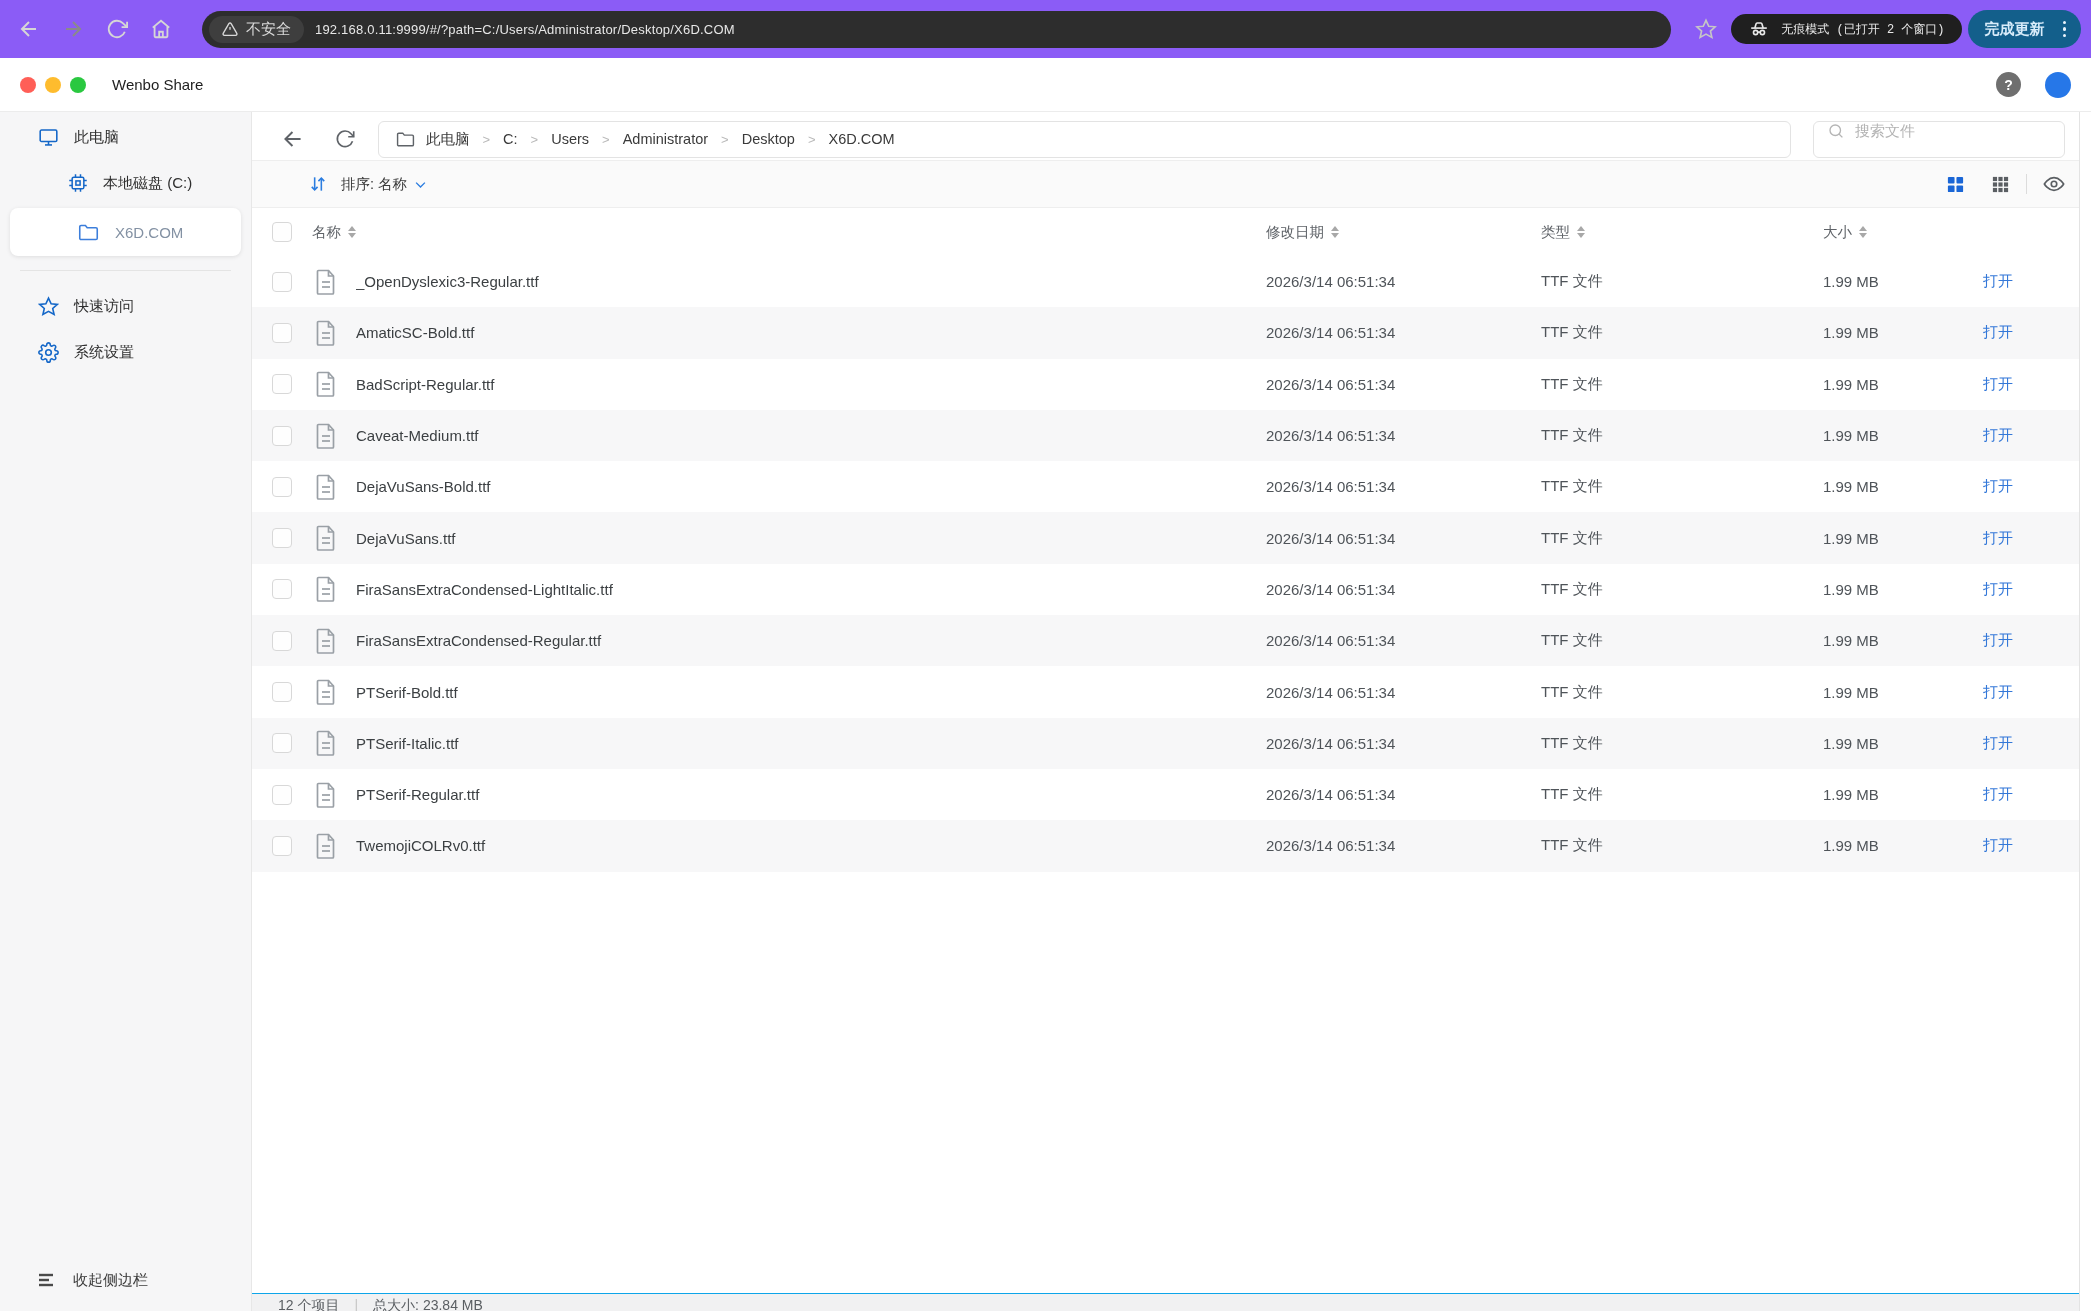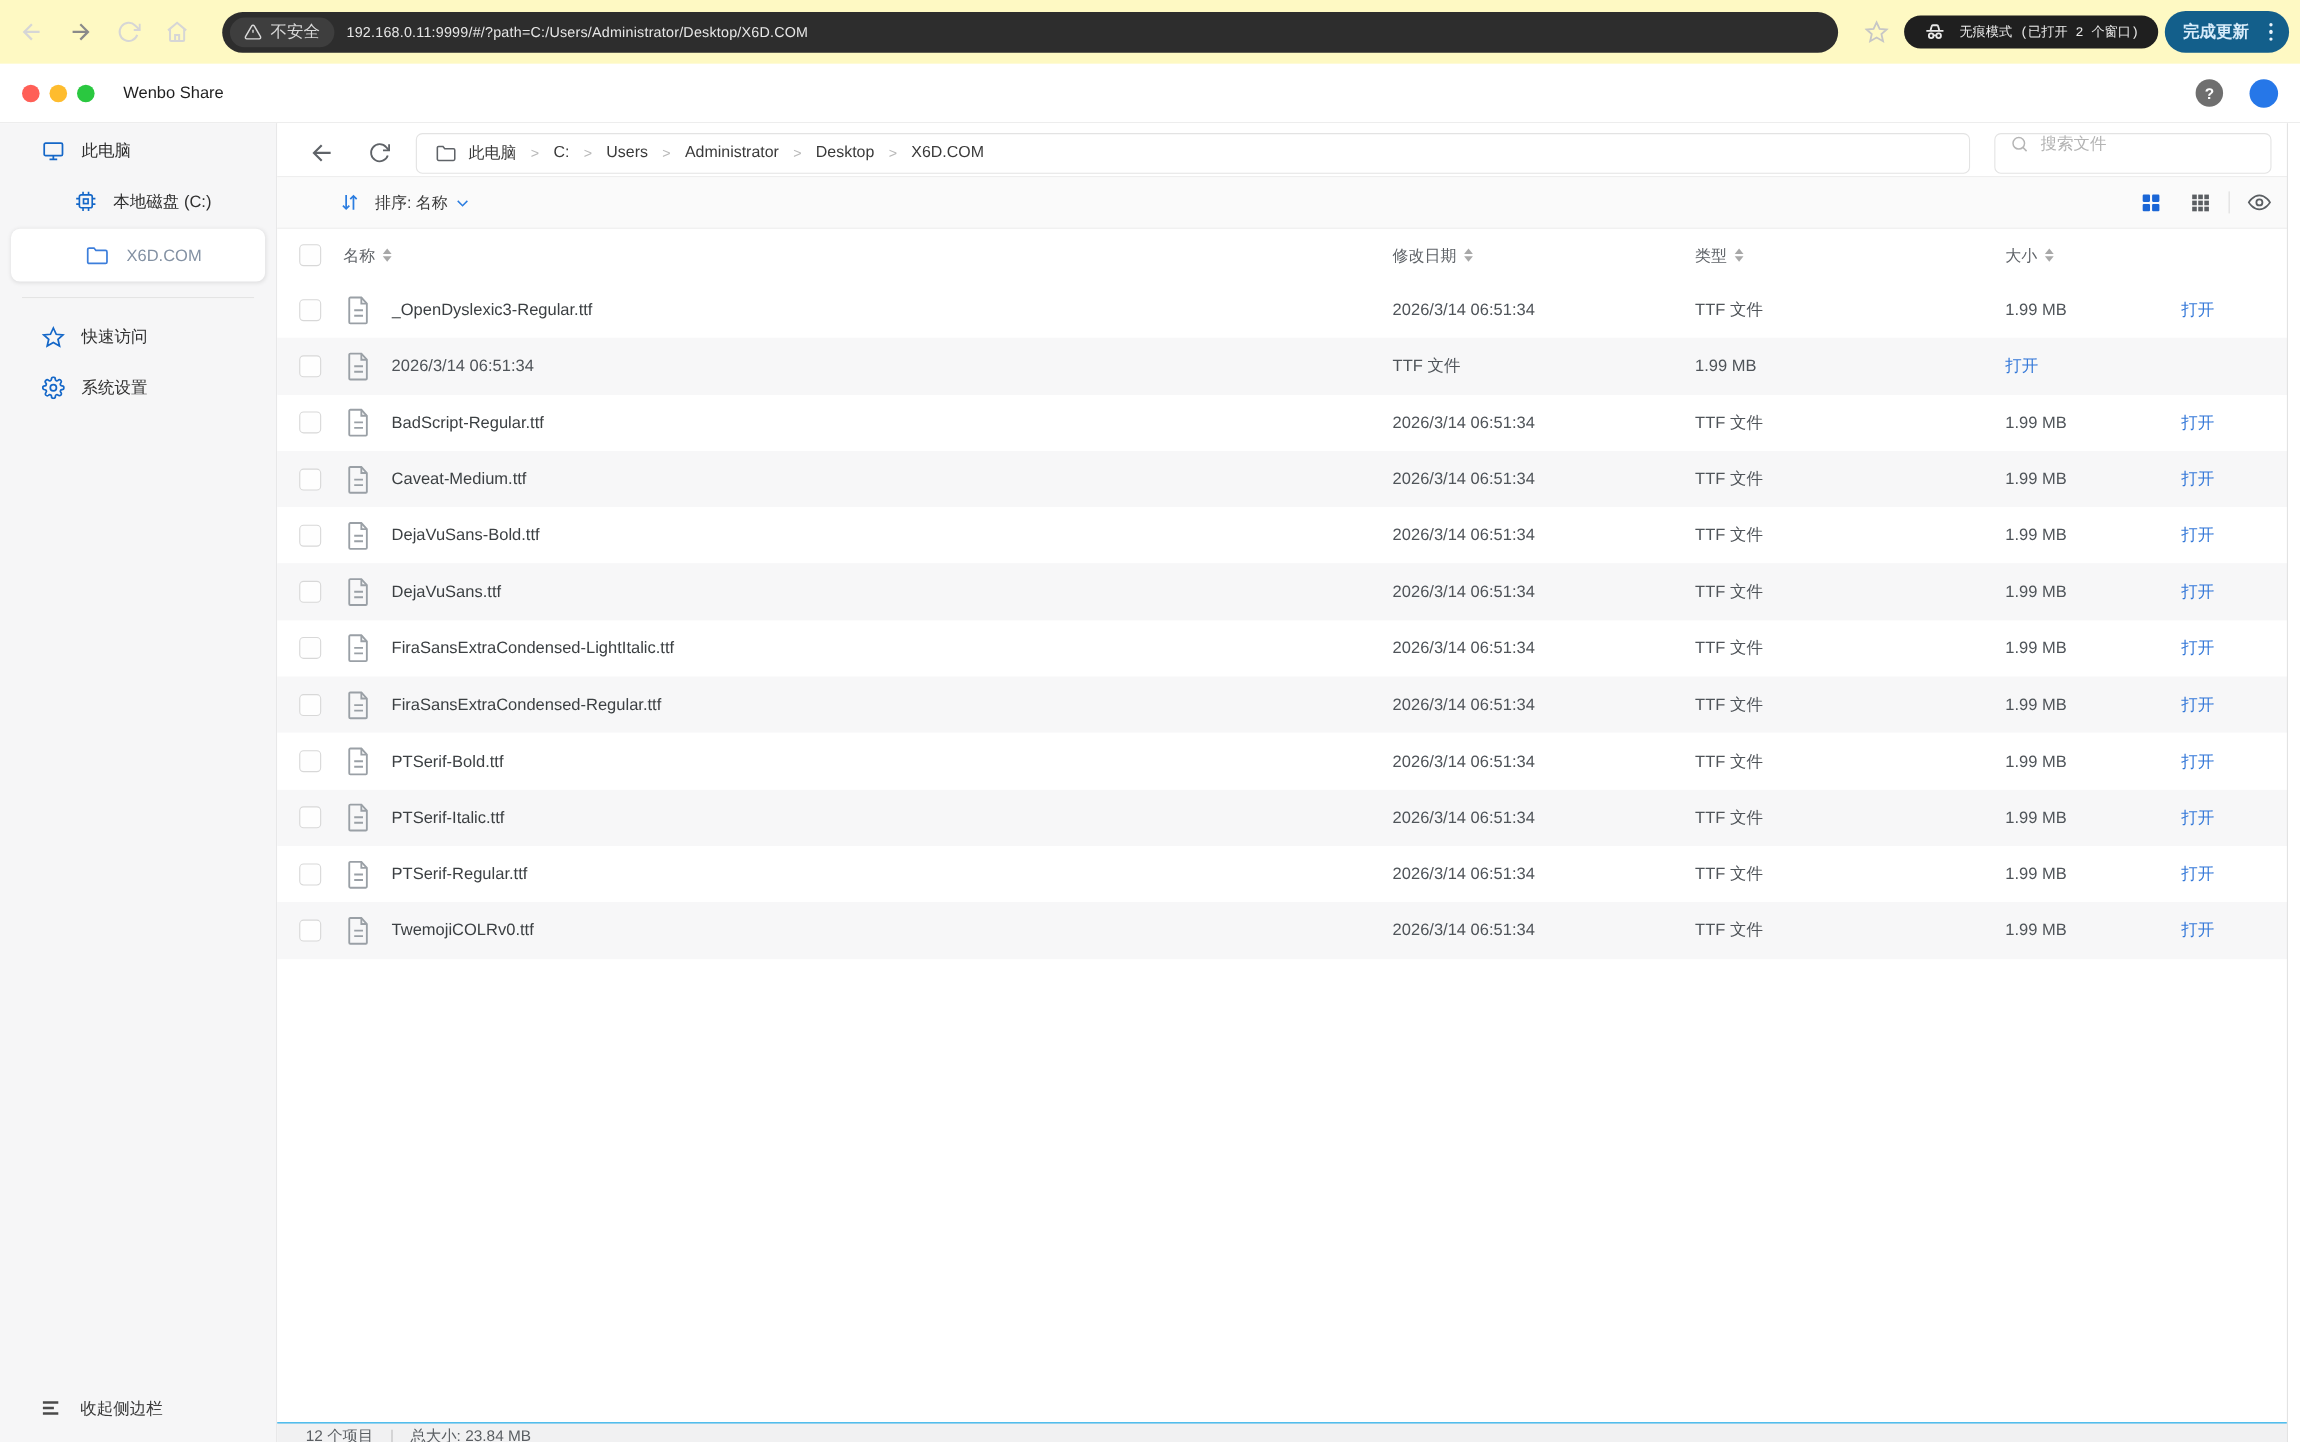--- a/index.html
+++ b/index.html
@@ -1,20 +1,20 @@
 <!DOCTYPE html>
 <html><head>
 <meta charset="utf-8">
 <style>
   * { margin:0; padding:0; box-sizing:border-box; }
   html,body { width:2091px; height:1311px; overflow:hidden; font-family:"Liberation Sans", sans-serif; }
   body { background:#fff; }
 
   
-  .chrome { height:58px; background:#fef9c3; display:flex; align-items:center; padding:0 10px; gap:6px; }
+  .chrome { height:58px; background:#8b5cf6; display:flex; align-items:center; padding:0 10px; gap:6px; }
   .nav-btn { width:38px; height:38px; border-radius:19px; display:flex; align-items:center; justify-content:center; color:#d6d6d6; flex:0 0 auto; }
   .nav-btn.disabled { color:#8a8a8a; }
   .url-pill { flex:1; height:37px; margin-left:16px; margin-right:10px; background:#2d2d2d; border-radius:19px; display:flex; align-items:center; padding:0 6px 0 7px; gap:11px; min-width:0; }
   .sec-chip { height:27px; border-radius:14px; background:#3e3e3e; color:#d9d9d9; display:flex; align-items:center; gap:8px; padding:0 13px; font-size:15px; flex:0 0 auto; }
   .url-text { color:#e7e7e7; font-size:13px; letter-spacing:.2px; white-space:nowrap; overflow:hidden; }
   .incog-pill { height:30px; border-radius:19px; background:#1f1f1f; color:#e9e9e9; display:flex; align-items:center; gap:11px; padding:0 17px; font-size:12px; flex:0 0 auto;font-family:Liberation Mono, monospace; }
   .update-pill { height:38px; border-radius:19px; background:#135f8b; color:#d8ecfa; display:flex; align-items:center; gap:12px; padding:0 9px 0 17px; font-size:15px; font-weight:bold; flex:0 0 auto; }
   .dots3 { display:flex; flex-direction:column; gap:3px; padding:4px 6px; }
   .dots3 i { width:3.5px; height:3.5px; border-radius:50%; background:#eaf4fc; }
 
@@ -388,20 +388,21 @@
             <div class="cb"></div>
           </div>
     <div class="fic">
       <svg width="24" height="28" viewBox="0 0 24 28" fill="none" stroke="currentColor" stroke-width="1.7">
         <path d="M4.5 2.5h10l5 5.5v17a1 1 0 0 1-1 1h-14a1 1 0 0 1-1-1v-21.5a1 1 0 0 1 1-1z"></path>
         <path d="M14.5 2.5V8h5"></path>
         <line x1="8" y1="14" x2="16" y2="14"></line>
         <line x1="8" y1="19" x2="16" y2="19"></line>
       </svg>
     </div>
+    <div class="fname">AmaticSC-Bold.ttf</div>
     <div class="fdate">2026/3/14 06:51:34</div>
     <div class="ftype">TTF 文件</div>
     <div class="fsize">1.99 MB</div>
     <div><span class="open-link">打开</span></div>
   </div>
 
   <div class="frow grid-cols">
     <div>
             <div class="cb"></div>
           </div>

